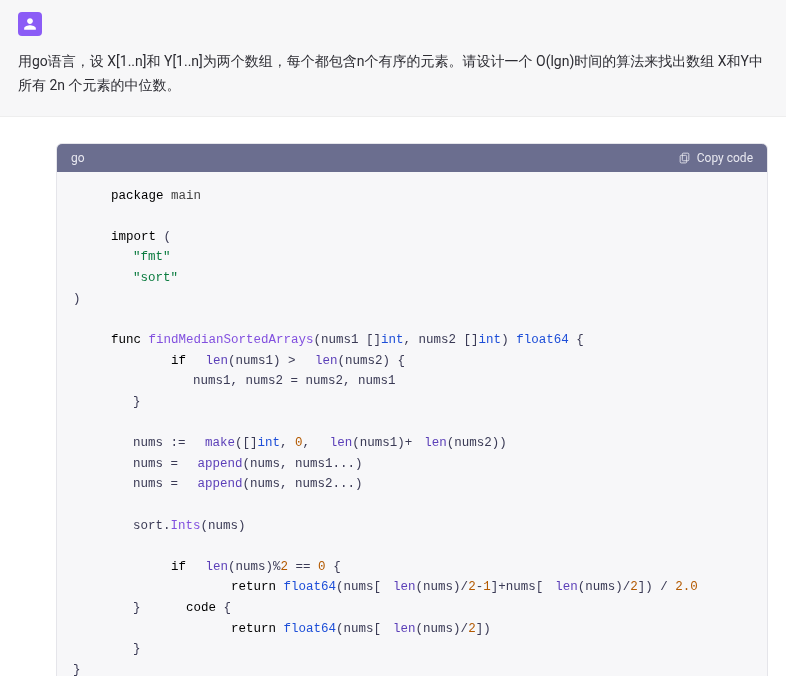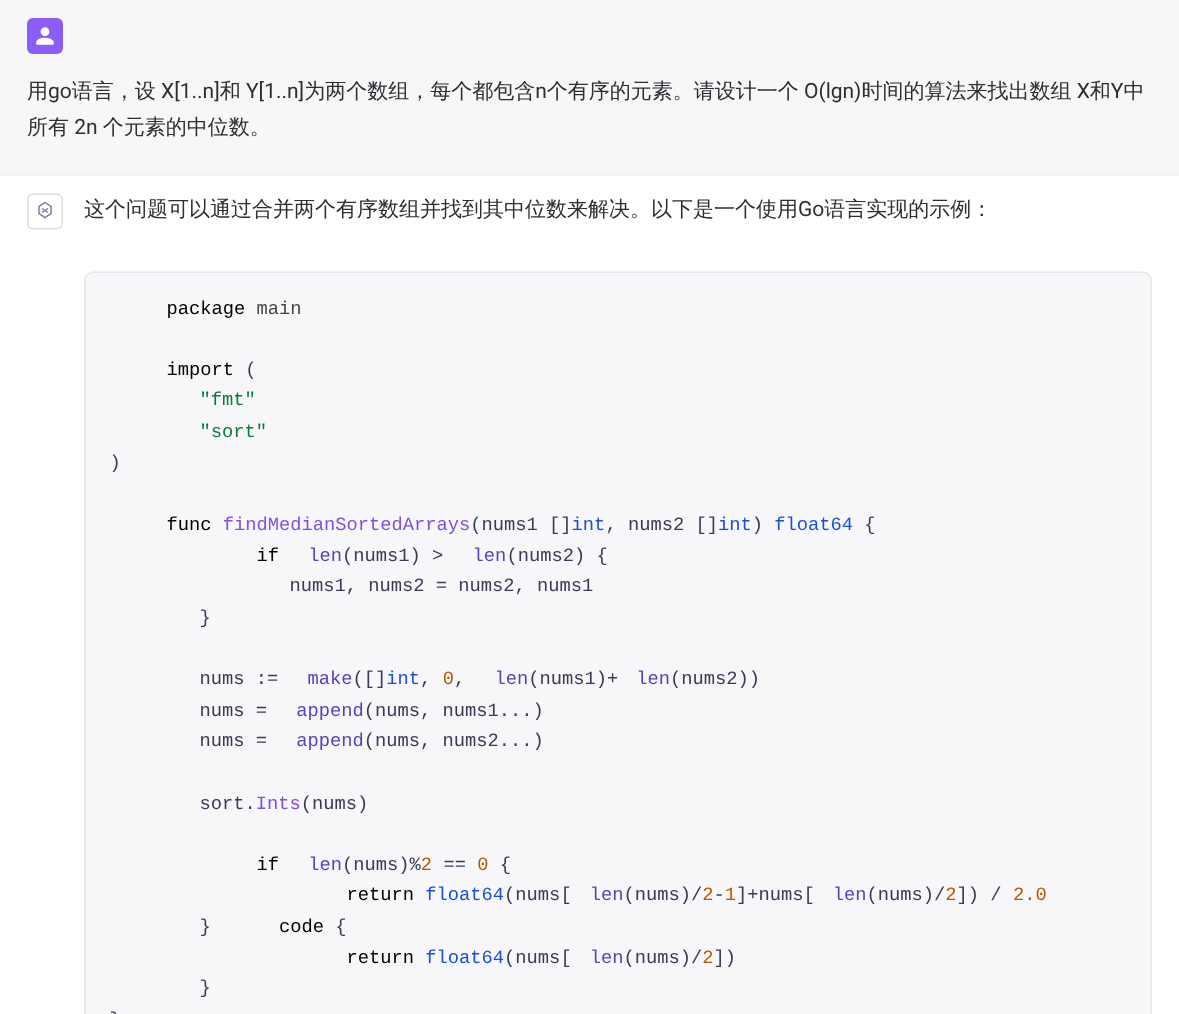--- a/index.html
+++ b/index.html
@@ -77,31 +77,32 @@
 <div class="message-row user-row">
   <div class="avatar user-avatar">
     <svg viewBox="0 0 24 24">
         <path d="M12 12c2.7 0 5-2.3 5-5s-2.3-5-5-5-5 2.3-5 5 2.3 5 5 5zm0 2c-3.3 0-10 1.7-10 5v3h20v-3c0-3.3-6.7-5-10-5z"></path>
       </svg>
   </div>
   <div class="msg-text">用go语言，设 X[1..n]和 Y[1..n]为两个数组，每个都包含n个有序的元素。请设计一个 O(lgn)时间的算法来找出数组 X和Y中所有 2n 个元素的中位数。</div>
 </div>
 
 <div class="message-row assistant-row">
-  <div class="assistant-head">
-    <div class="avatar bot-avatar">
-      <svg viewBox="0 0 24 24">
-        <path d="M12 3 L18 7 L18 14 L12 18 L6 14 L6 7 Z" fill="none" stroke="#7c7da3" stroke-width="1.5"></path>
-        <path d="M9 9 L15 13 M15 9 L9 13" stroke="#7c7da3" stroke-width="1.5"></path>
-      </svg>
-    </div>
-    <div class="msg-text">这个问题可以通过合并两个有序数组并找到其中位数来解决。以下是一个使用Go语言实现的示例：</div>
-  </div>
 
   <div class="code-block">
+    <div class="code-header">
+      <span class="code-lang">go</span>
+      <span class="copy-btn">
+        <svg viewBox="0 0 24 24">
+          <rect x="8" y="4" width="12" height="14" rx="2"></rect>
+          <rect x="4" y="8" width="12" height="14" rx="2"></rect>
+        </svg>
+        <span>Copy code</span>
+      </span>
+    </div>
 <pre><span class="kw">package</span> <span class="pkg">main</span>
 
 <span class="kw">import</span> (
         <span class="str">"fmt"</span>
         <span class="str">"sort"</span>
 )
 
 <span class="kw">func</span> <span class="fn">findMedianSortedArrays</span>(nums1 []<span class="typ">int</span>, nums2 []<span class="typ">int</span>) <span class="typ">float64</span> {
         <span class="kw">if</span> <span class="builtin">len</span>(nums1) &gt; <span class="builtin">len</span>(nums2) {
                 nums1, nums2 = nums2, nums1

